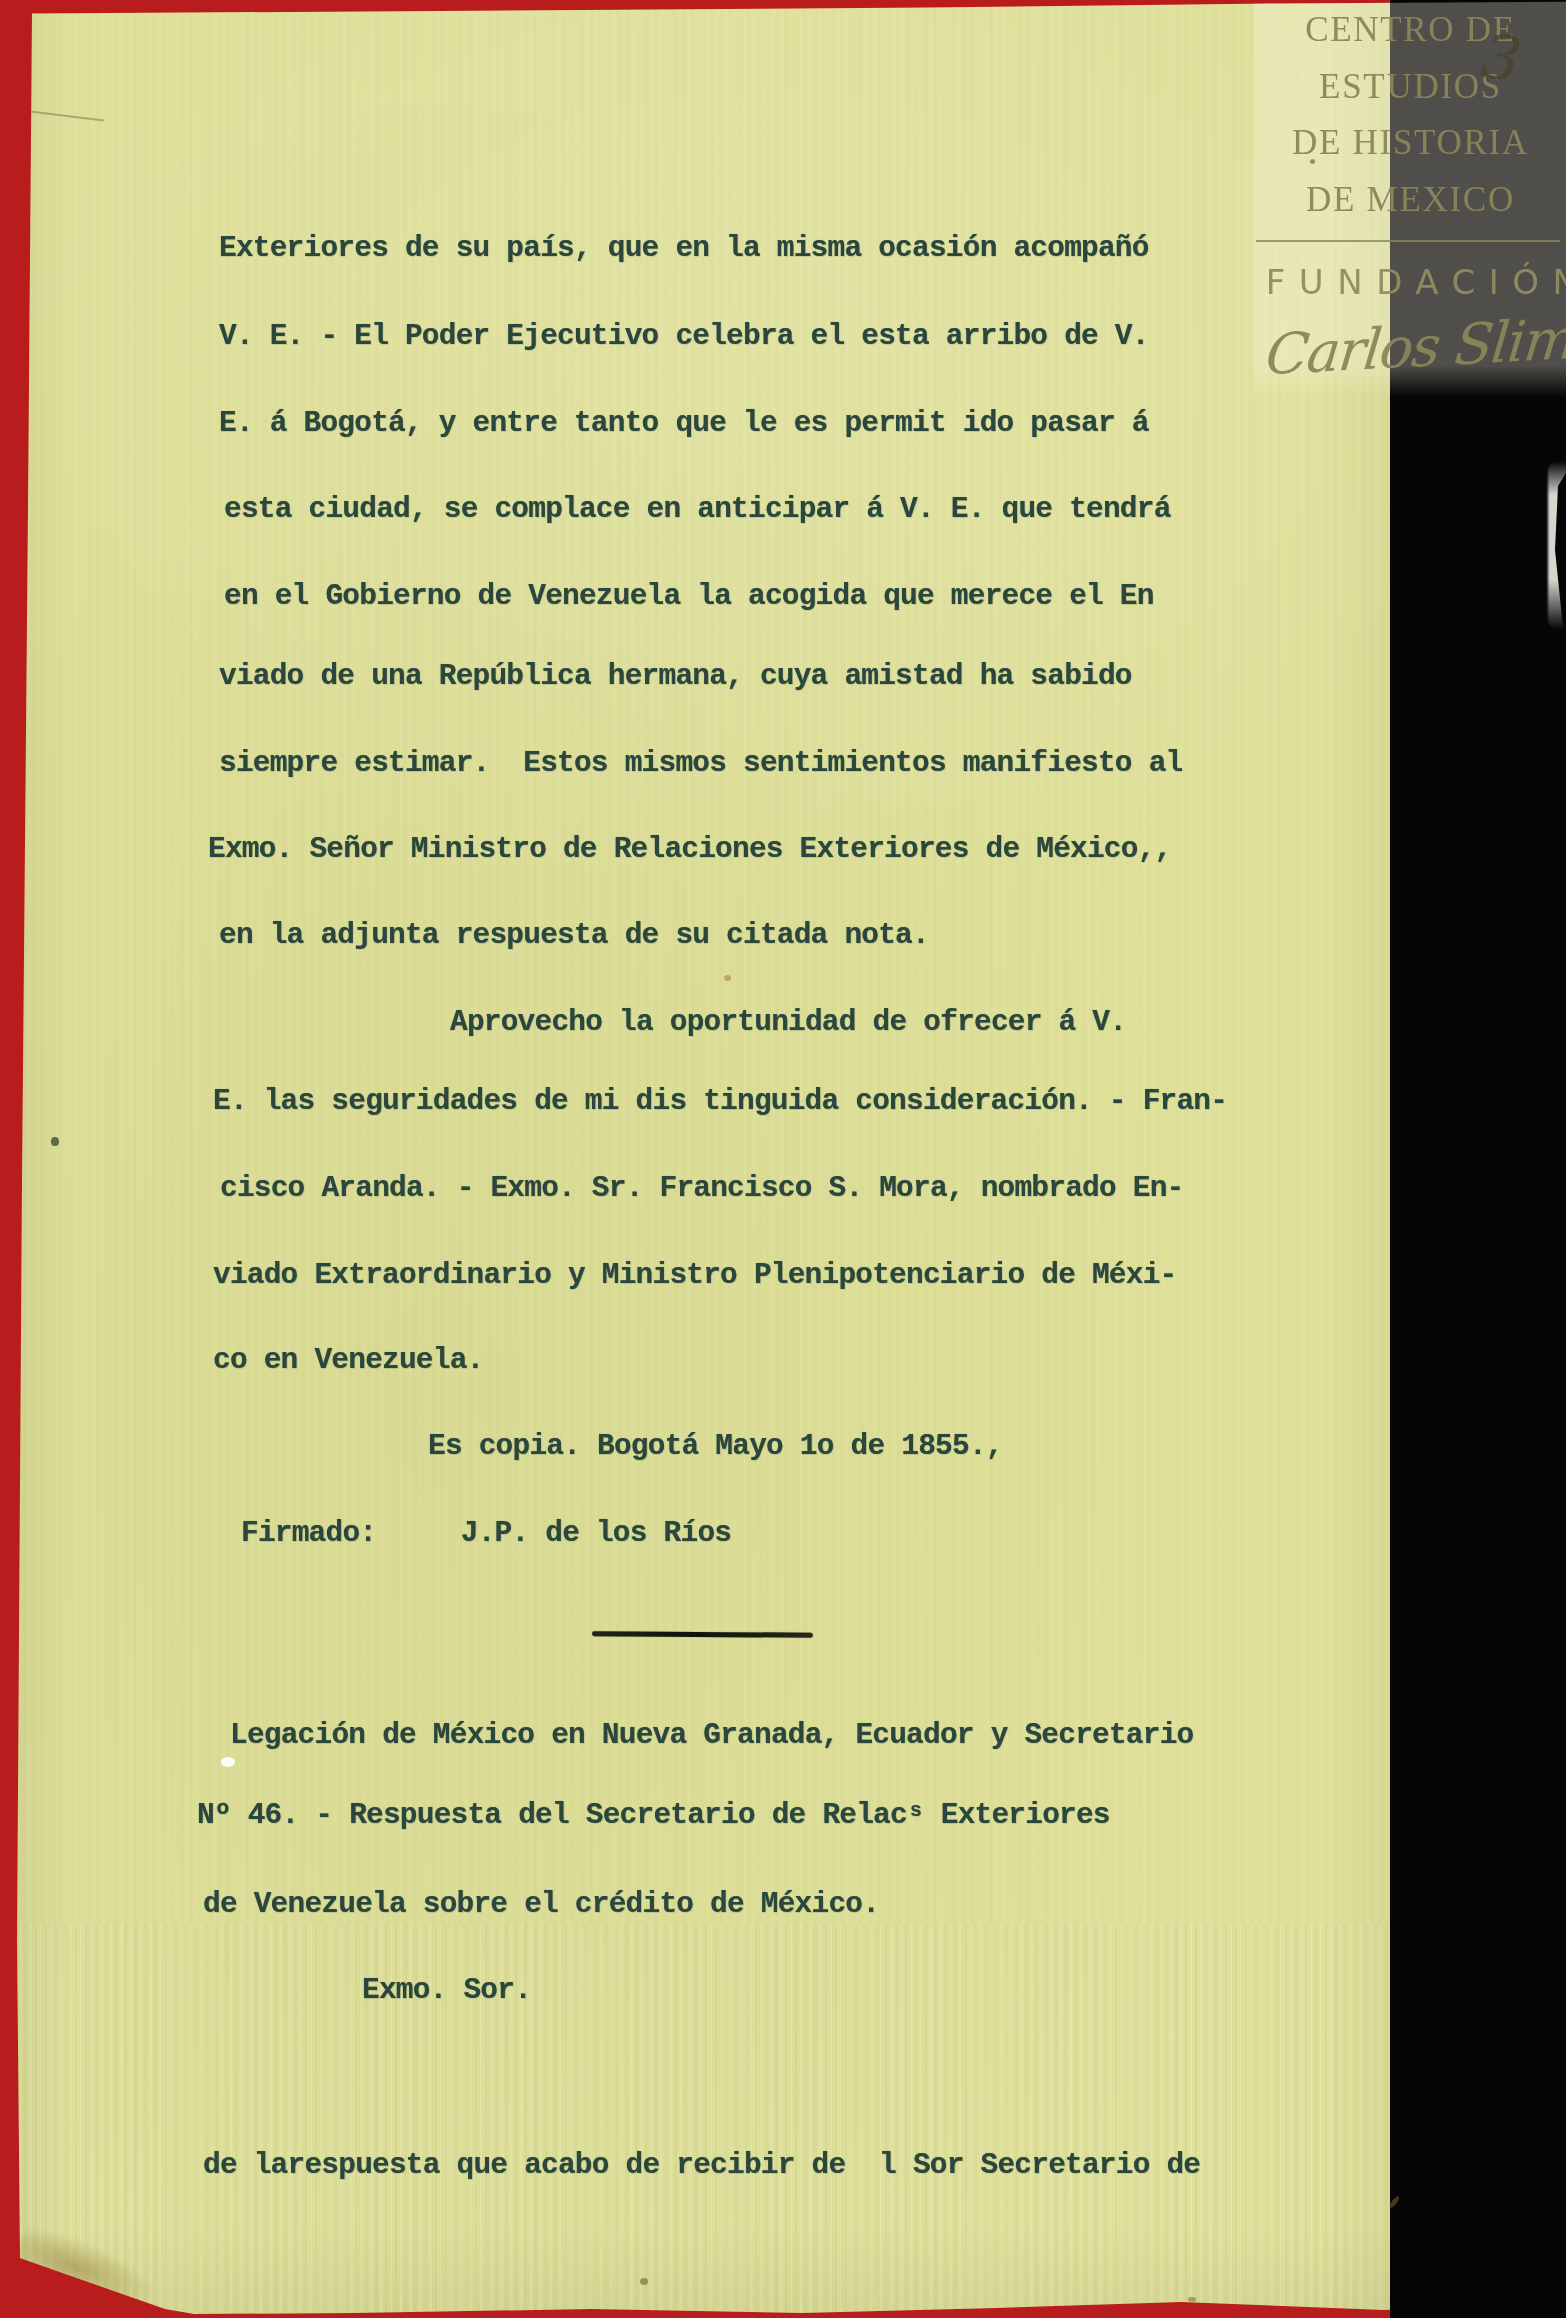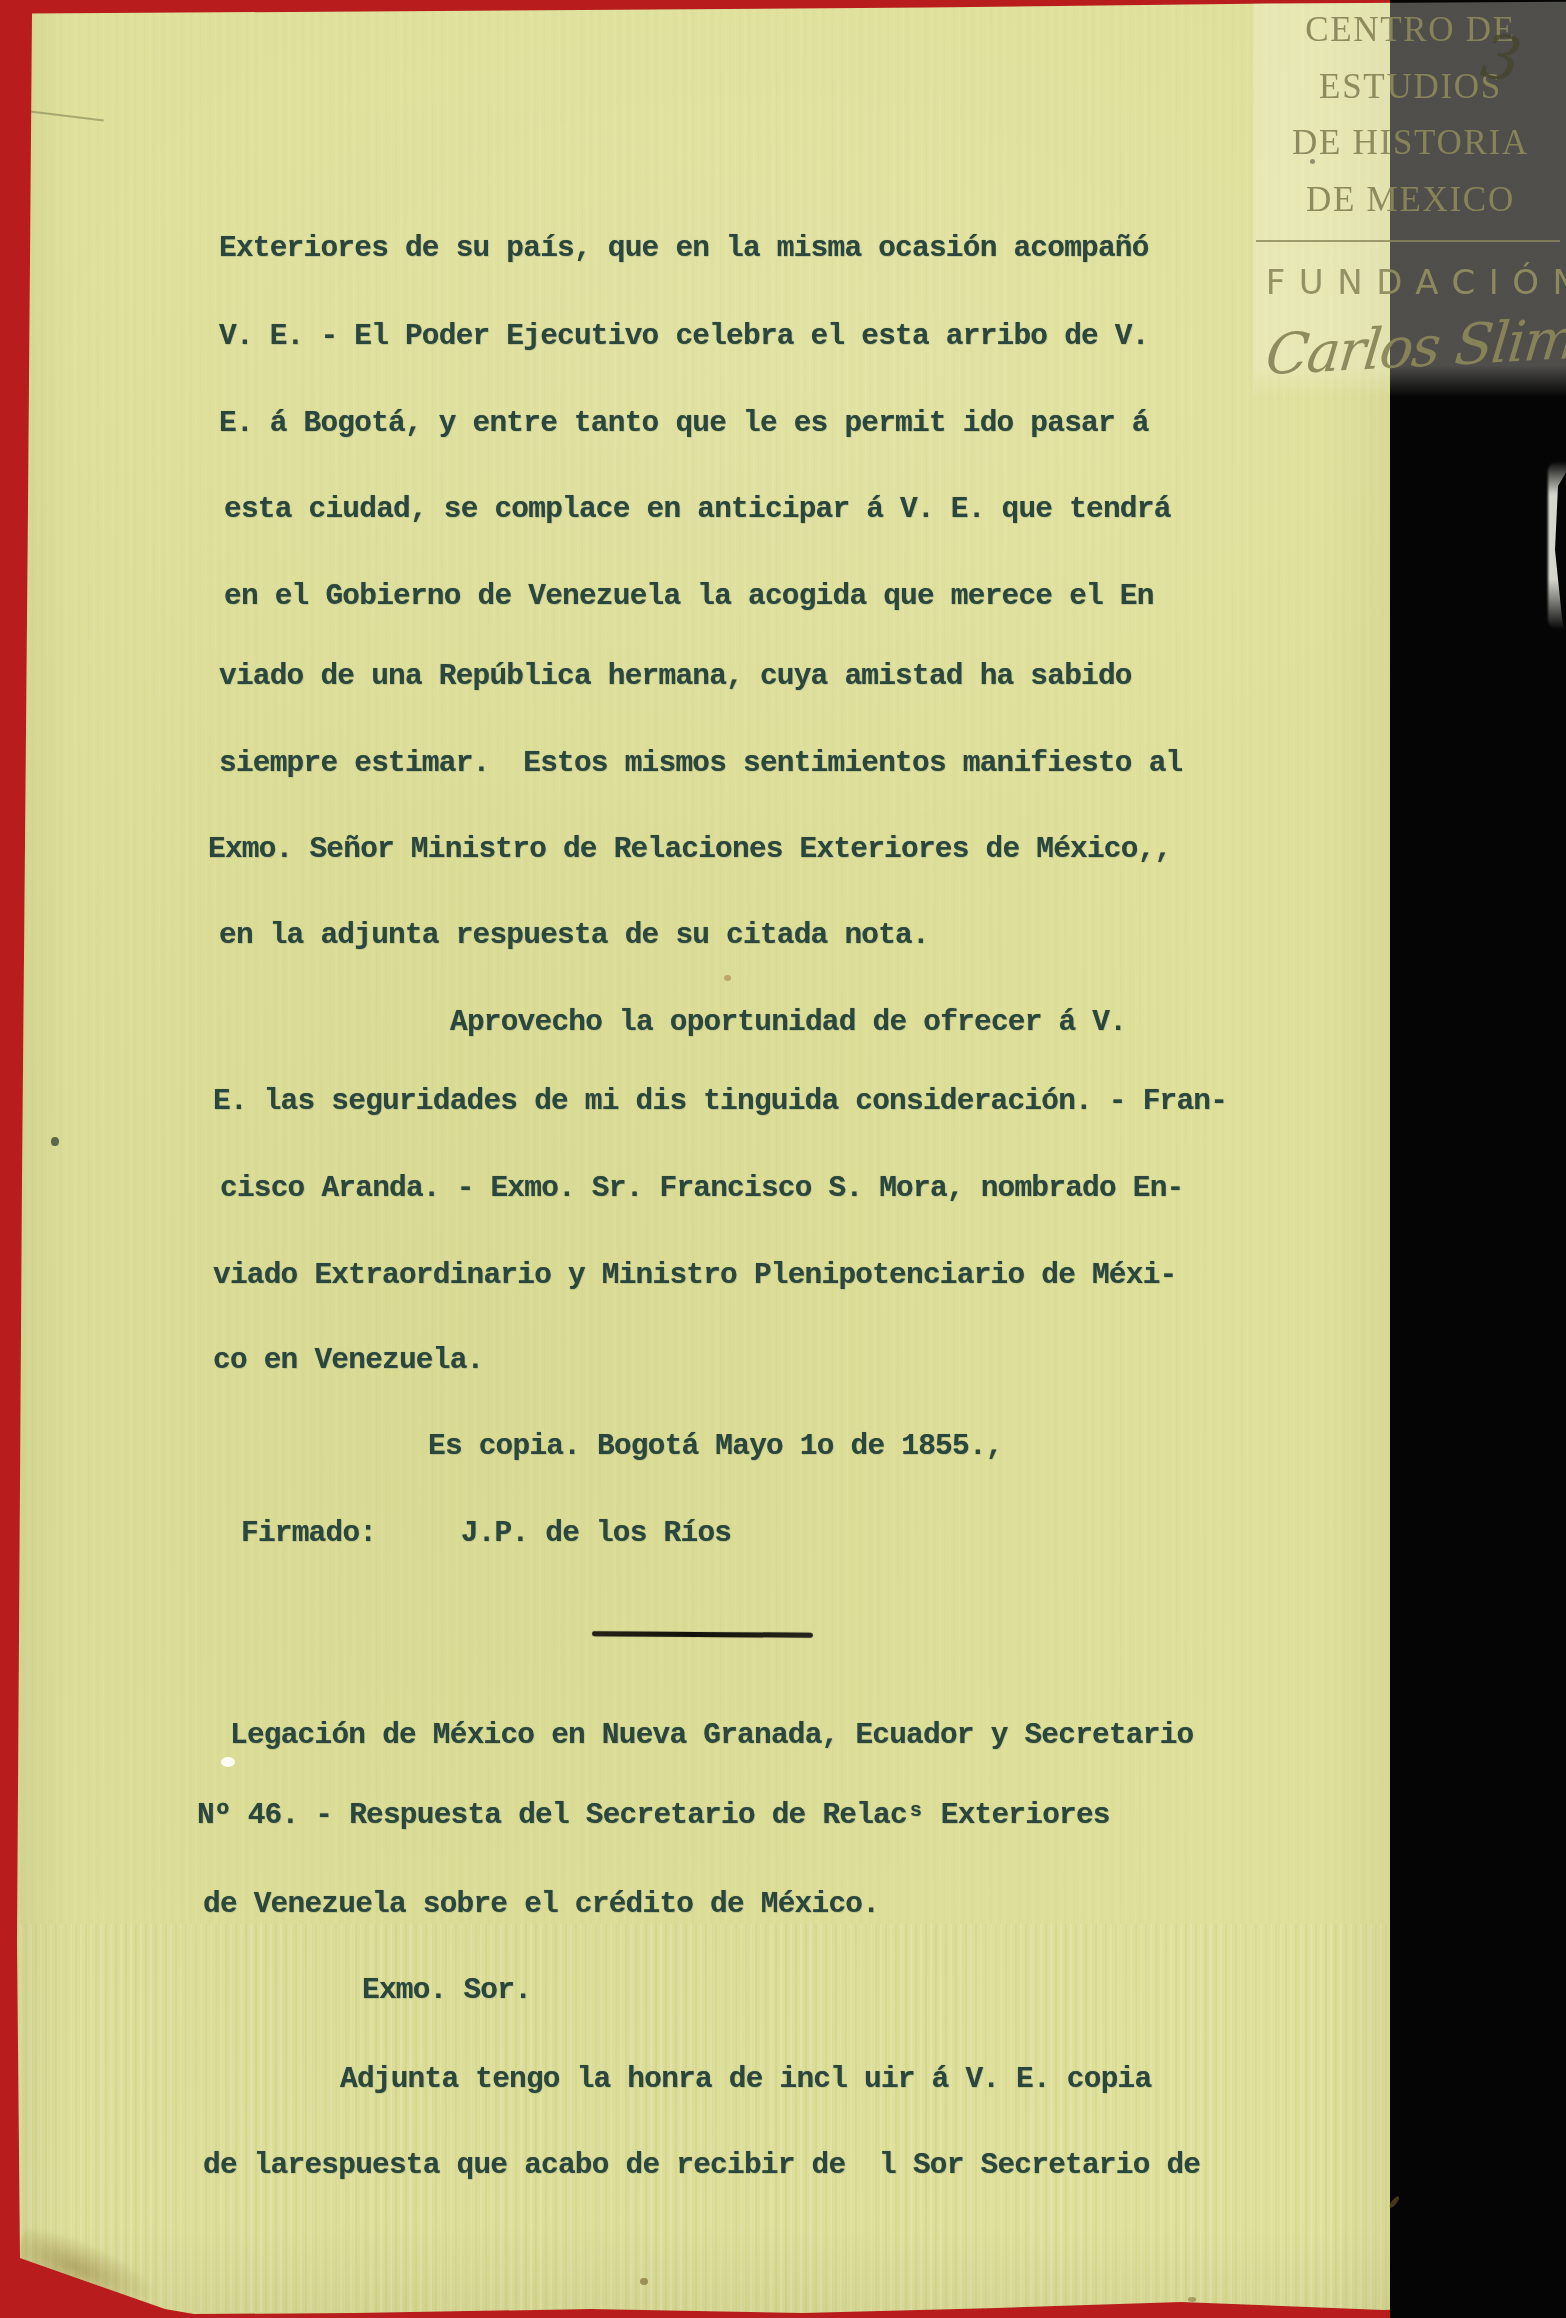--- a/index.html
+++ b/index.html
@@ -157,21 +157,20 @@
     <div class="tline" style="left:213px; top:1330px;margin-top:12px;">co en Venezuela.</div>
     <div class="tline" style="left:428px; top:1428px;">Es copia. Bogotá Mayo 1o de 1855.,</div>
     <div class="tline" style="left:241px; top:1515px;">Firmado:     J.P. de los Ríos</div>
 
     <div class="typed-divider"></div>
 
     <div class="tline" style="left:230px; top:1717px;">Legación de México en Nueva Granada, Ecuador y Secretario</div>
     <div class="tline" style="left:197px; top:1797px;">Nº 46. - Respuesta del Secretario de Relacˢ Exteriores</div>
     <div class="tline" style="left:203px; top:1886px;">de Venezuela sobre el crédito de México.</div>
     <div class="tline" style="left:362px; top:1972px;">Exmo. Sor.</div>
-    <div class="tline" style="left:340px; top:2061px;">Adjunta tengo la honra de incl uir á V. E. copia</div>
     <div class="tline" style="left:203px; top:2147px;">de larespuesta que acabo de recibir de  l Sor Secretario de</div>
 
     <div class="torn-right"></div>
     <div class="corner-stain"></div>
     <div class="scratch"></div>
     <div class="speck s1"></div>
     <div class="speck s2"></div>
     <div class="speck s3"></div>
     <div class="speck s4"></div>
     <div class="speck s5"></div>

